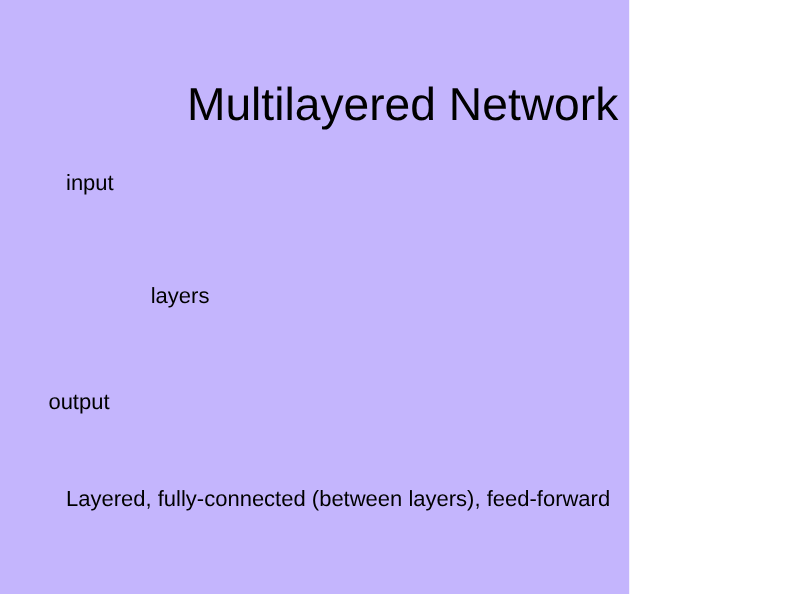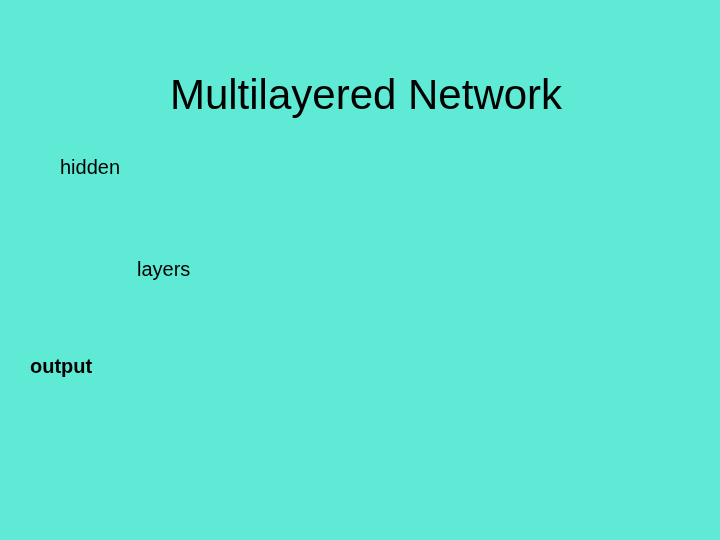--- a/index.html
+++ b/index.html
@@ -8,23 +8,23 @@
     padding: 0;
     background: #ffffff;
   }
   body {
     font-family: "Liberation Sans", sans-serif;
     color: #000000;
     -webkit-font-smoothing: none;
   }
   #slide {
     position: relative;
-    width: 720px;
+    width: 572px;
     height: 540px;
-    background: #5eead4;
+    background: #c4b5fd;
     overflow: hidden;
   }
   .abs {
     position: absolute;
     white-space: nowrap;
     line-height: 1;
   }
   
   #slide-title {
     left: 0;
@@ -39,21 +39,21 @@
     padding-left: 12px;
     box-sizing: border-box;
   }
   
   .layer-label {
     font-size: 20px;
     font-weight: normal;
   }
   #label-input  { left: 60px;  top: 157px; }
   #label-hidden { left: 137px; top: 259px; }
-  #label-output { left: 30px;  top: 356px; font-weight: bold; }
+  #label-output { left: 44px;  top: 356px; }
   
   #diagram-area {
     left: 0;
     top: 130px;
     width: 720px;
     height: 300px;
     background: transparent;
   }
   
   #caption {
@@ -66,20 +66,21 @@
 </head>
 <body>
 
 <div id="slide">
 
   <h1 class="abs" id="slide-title">Multilayered Network</h1>
 
   <div class="abs" id="diagram-area">
   </div>
 
-  <span class="abs layer-label" id="label-input">hidden</span>
+  <span class="abs layer-label" id="label-input">input</span>
 
   <span class="abs layer-label" id="label-hidden">layers</span>
 
   <span class="abs layer-label" id="label-output">output</span>
 
+  <span class="abs" id="caption">Layered, fully-connected (between layers), feed-forward</span>
 
 </div>
 
 </body></html>

